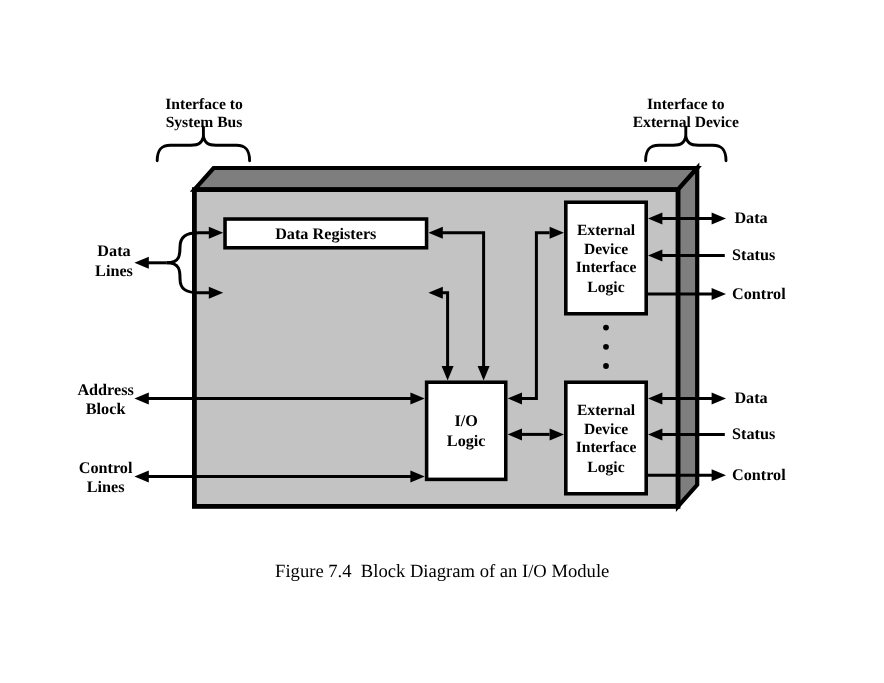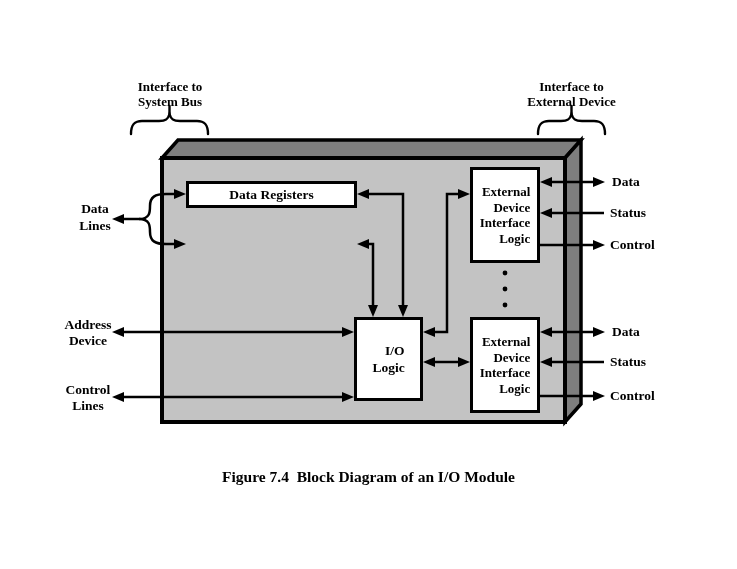--- a/index.html
+++ b/index.html
@@ -14,21 +14,21 @@
   }
   #diagram-svg { position: absolute; left: 0; top: 0; }
   .box {
     position: absolute;
     background: #ffffff;
     border: 3px solid #000;
     box-sizing: border-box;
     display: flex;
     align-items: center;
     justify-content: center;
-    text-align: right;
+    text-align: center;
     font-weight: bold;
     white-space: pre-line;
     z-index: 3;
   }
   .lbl {
     position: absolute;
     font-weight: bold;
     text-align: center;
     white-space: pre-line;
     z-index: 4;
@@ -55,21 +55,21 @@
   #sig-top-data      { left: 612px; top: 174px; }
   #sig-top-status    { left: 610px; top: 205px; }
   #sig-top-control   { left: 610px; top: 237px; }
   #sig-bottom-data   { left: 612px; top: 324px; }
   #sig-bottom-status { left: 610px; top: 354px; }
   #sig-bottom-control{ left: 610px; top: 388px; }
   #caption {
     position: absolute;
     left: 0; right: 0; top: 468px;
     text-align: center;
-    font-weight: bold;
+    font-weight: normal;
     font-size: 15.5px;
     white-space: pre;
     z-index: 4;
   }
 </style>
 </head>
 <body>
 
 <div id="stage">
 
@@ -159,21 +159,21 @@
 Logic</div>
 
   <div class="lbl" id="label-system-bus">Interface to
 System Bus</div>
   <div class="lbl" id="label-external-device">Interface to
 External Device</div>
 
   <div class="lbl" id="label-data-lines">Data
 Lines</div>
   <div class="lbl" id="label-address-lines">Address
-Device</div>
+Block</div>
   <div class="lbl" id="label-control-lines">Control
 Lines</div>
 
   <div class="sig" id="sig-top-data">Data</div>
   <div class="sig" id="sig-top-status">Status</div>
   <div class="sig" id="sig-top-control">Control</div>
   <div class="sig" id="sig-bottom-data">Data</div>
   <div class="sig" id="sig-bottom-status">Status</div>
   <div class="sig" id="sig-bottom-control">Control</div>
 

